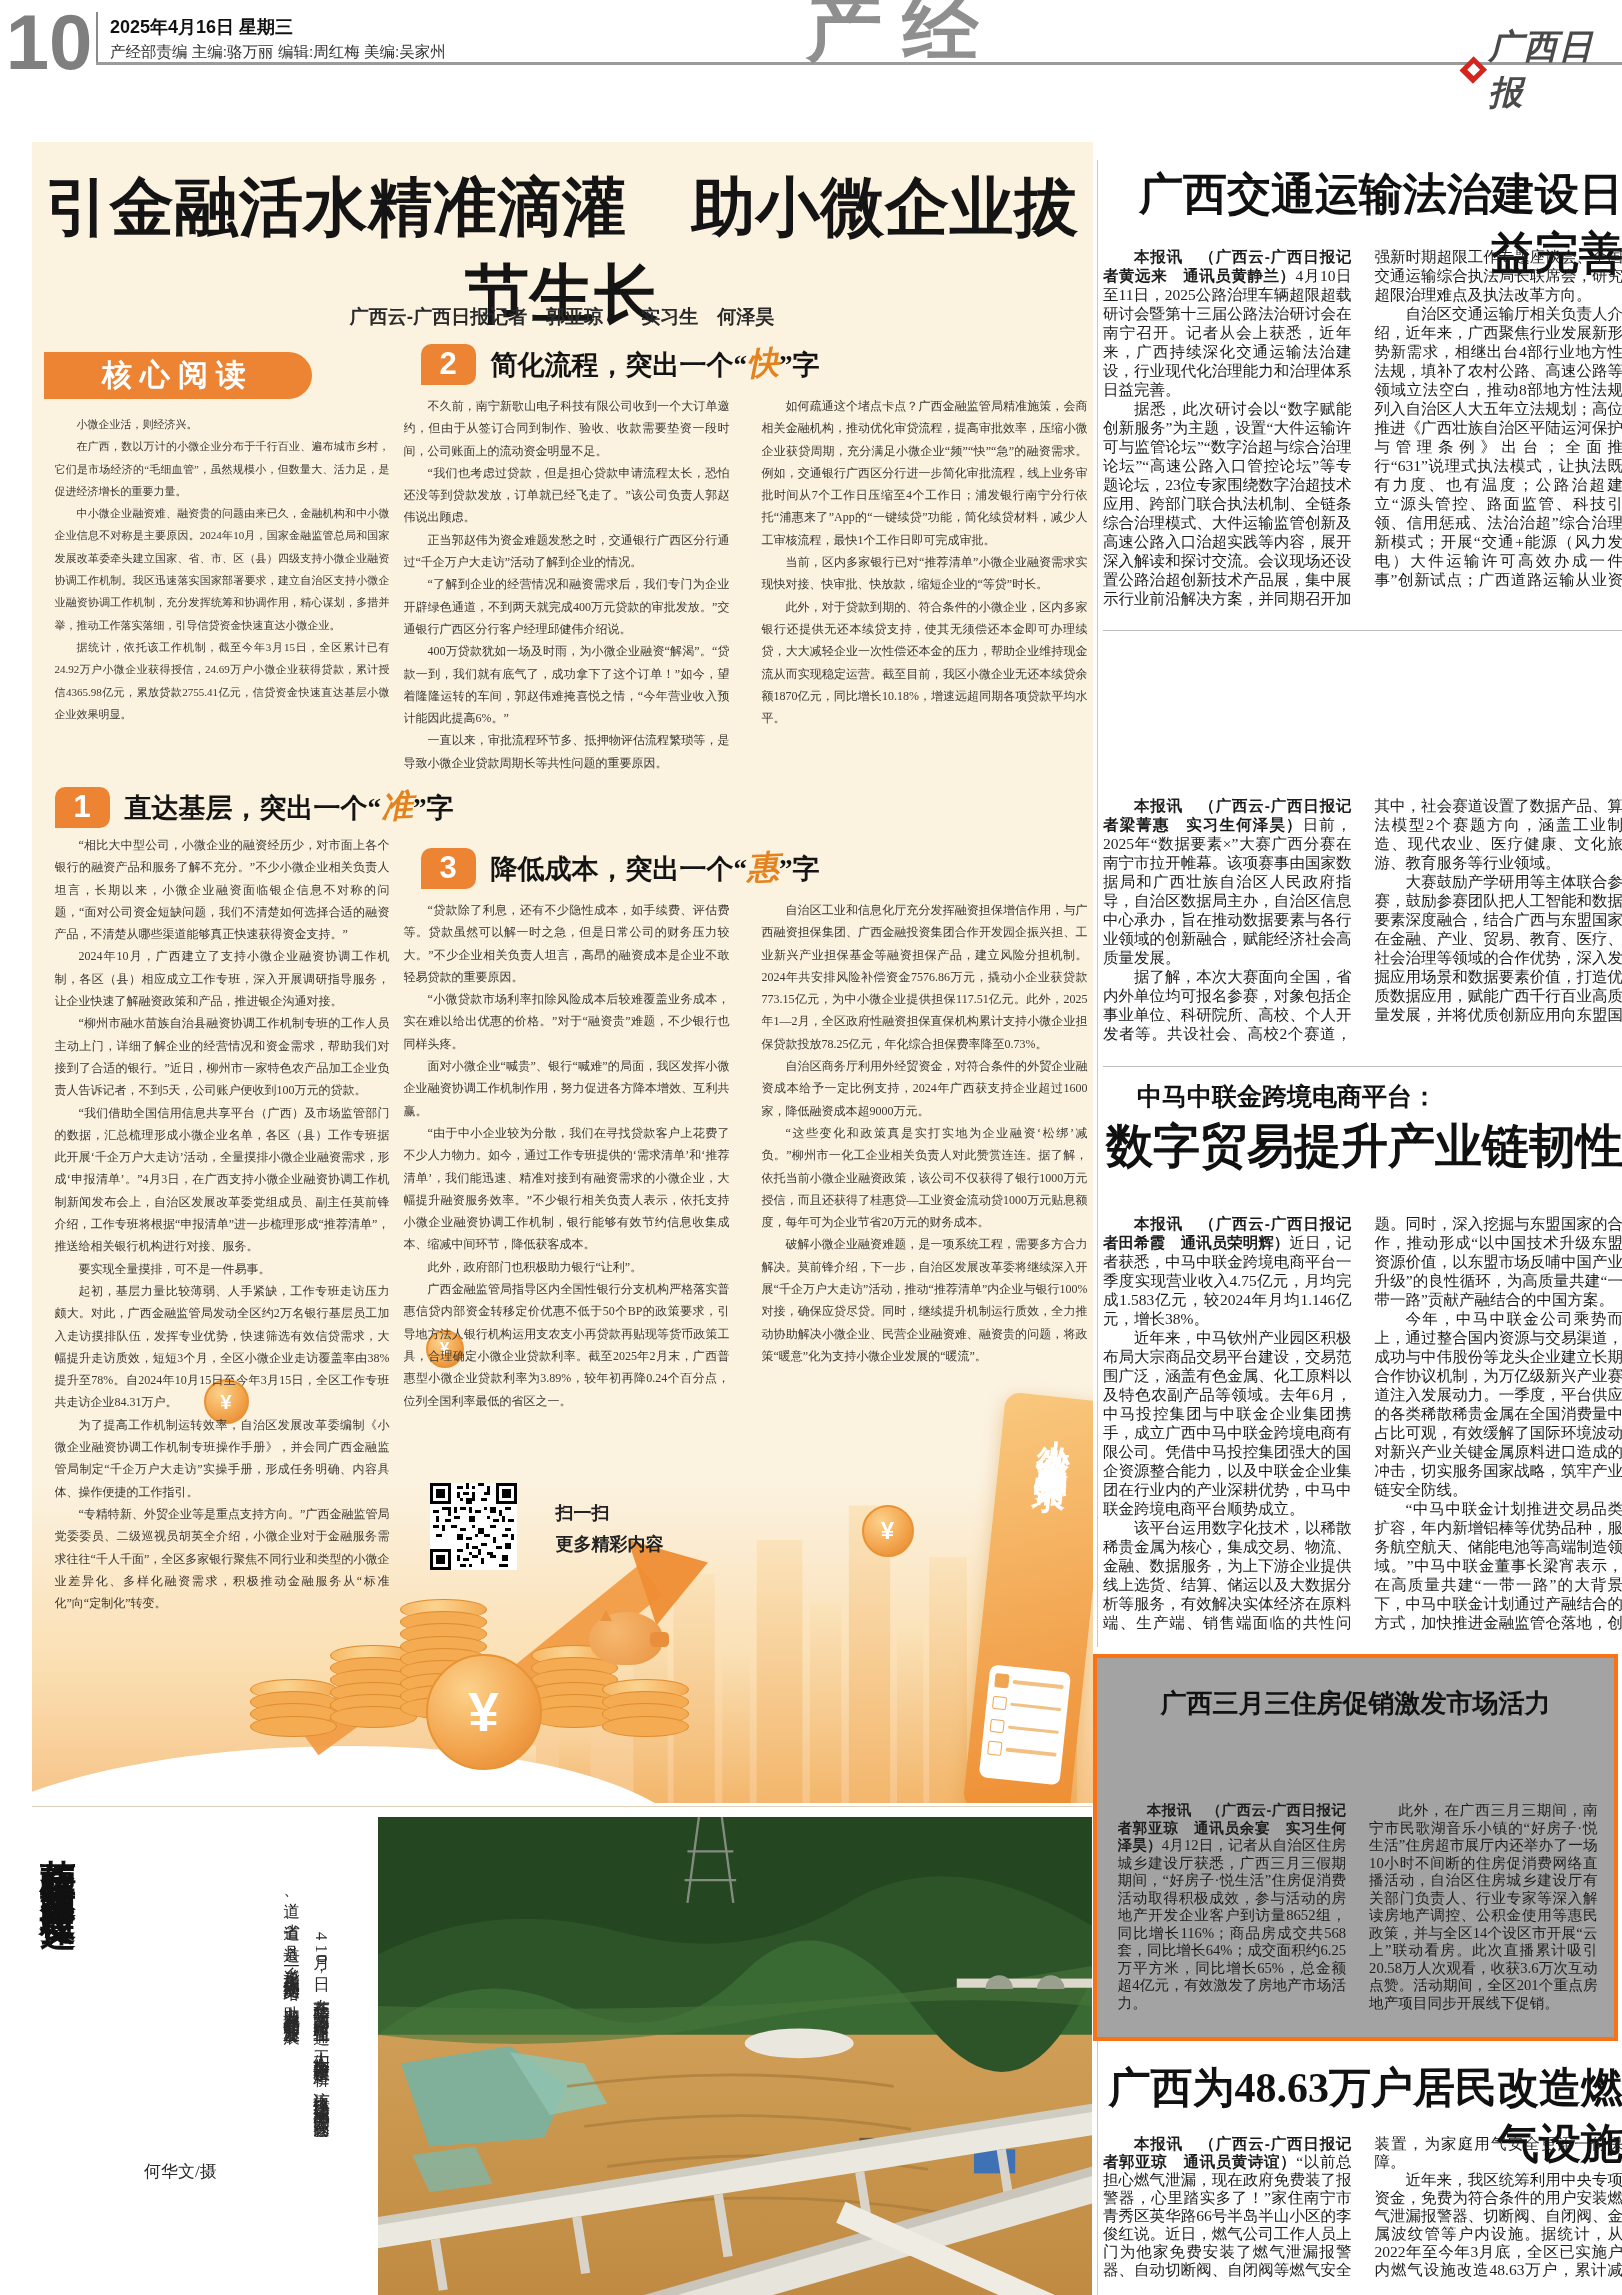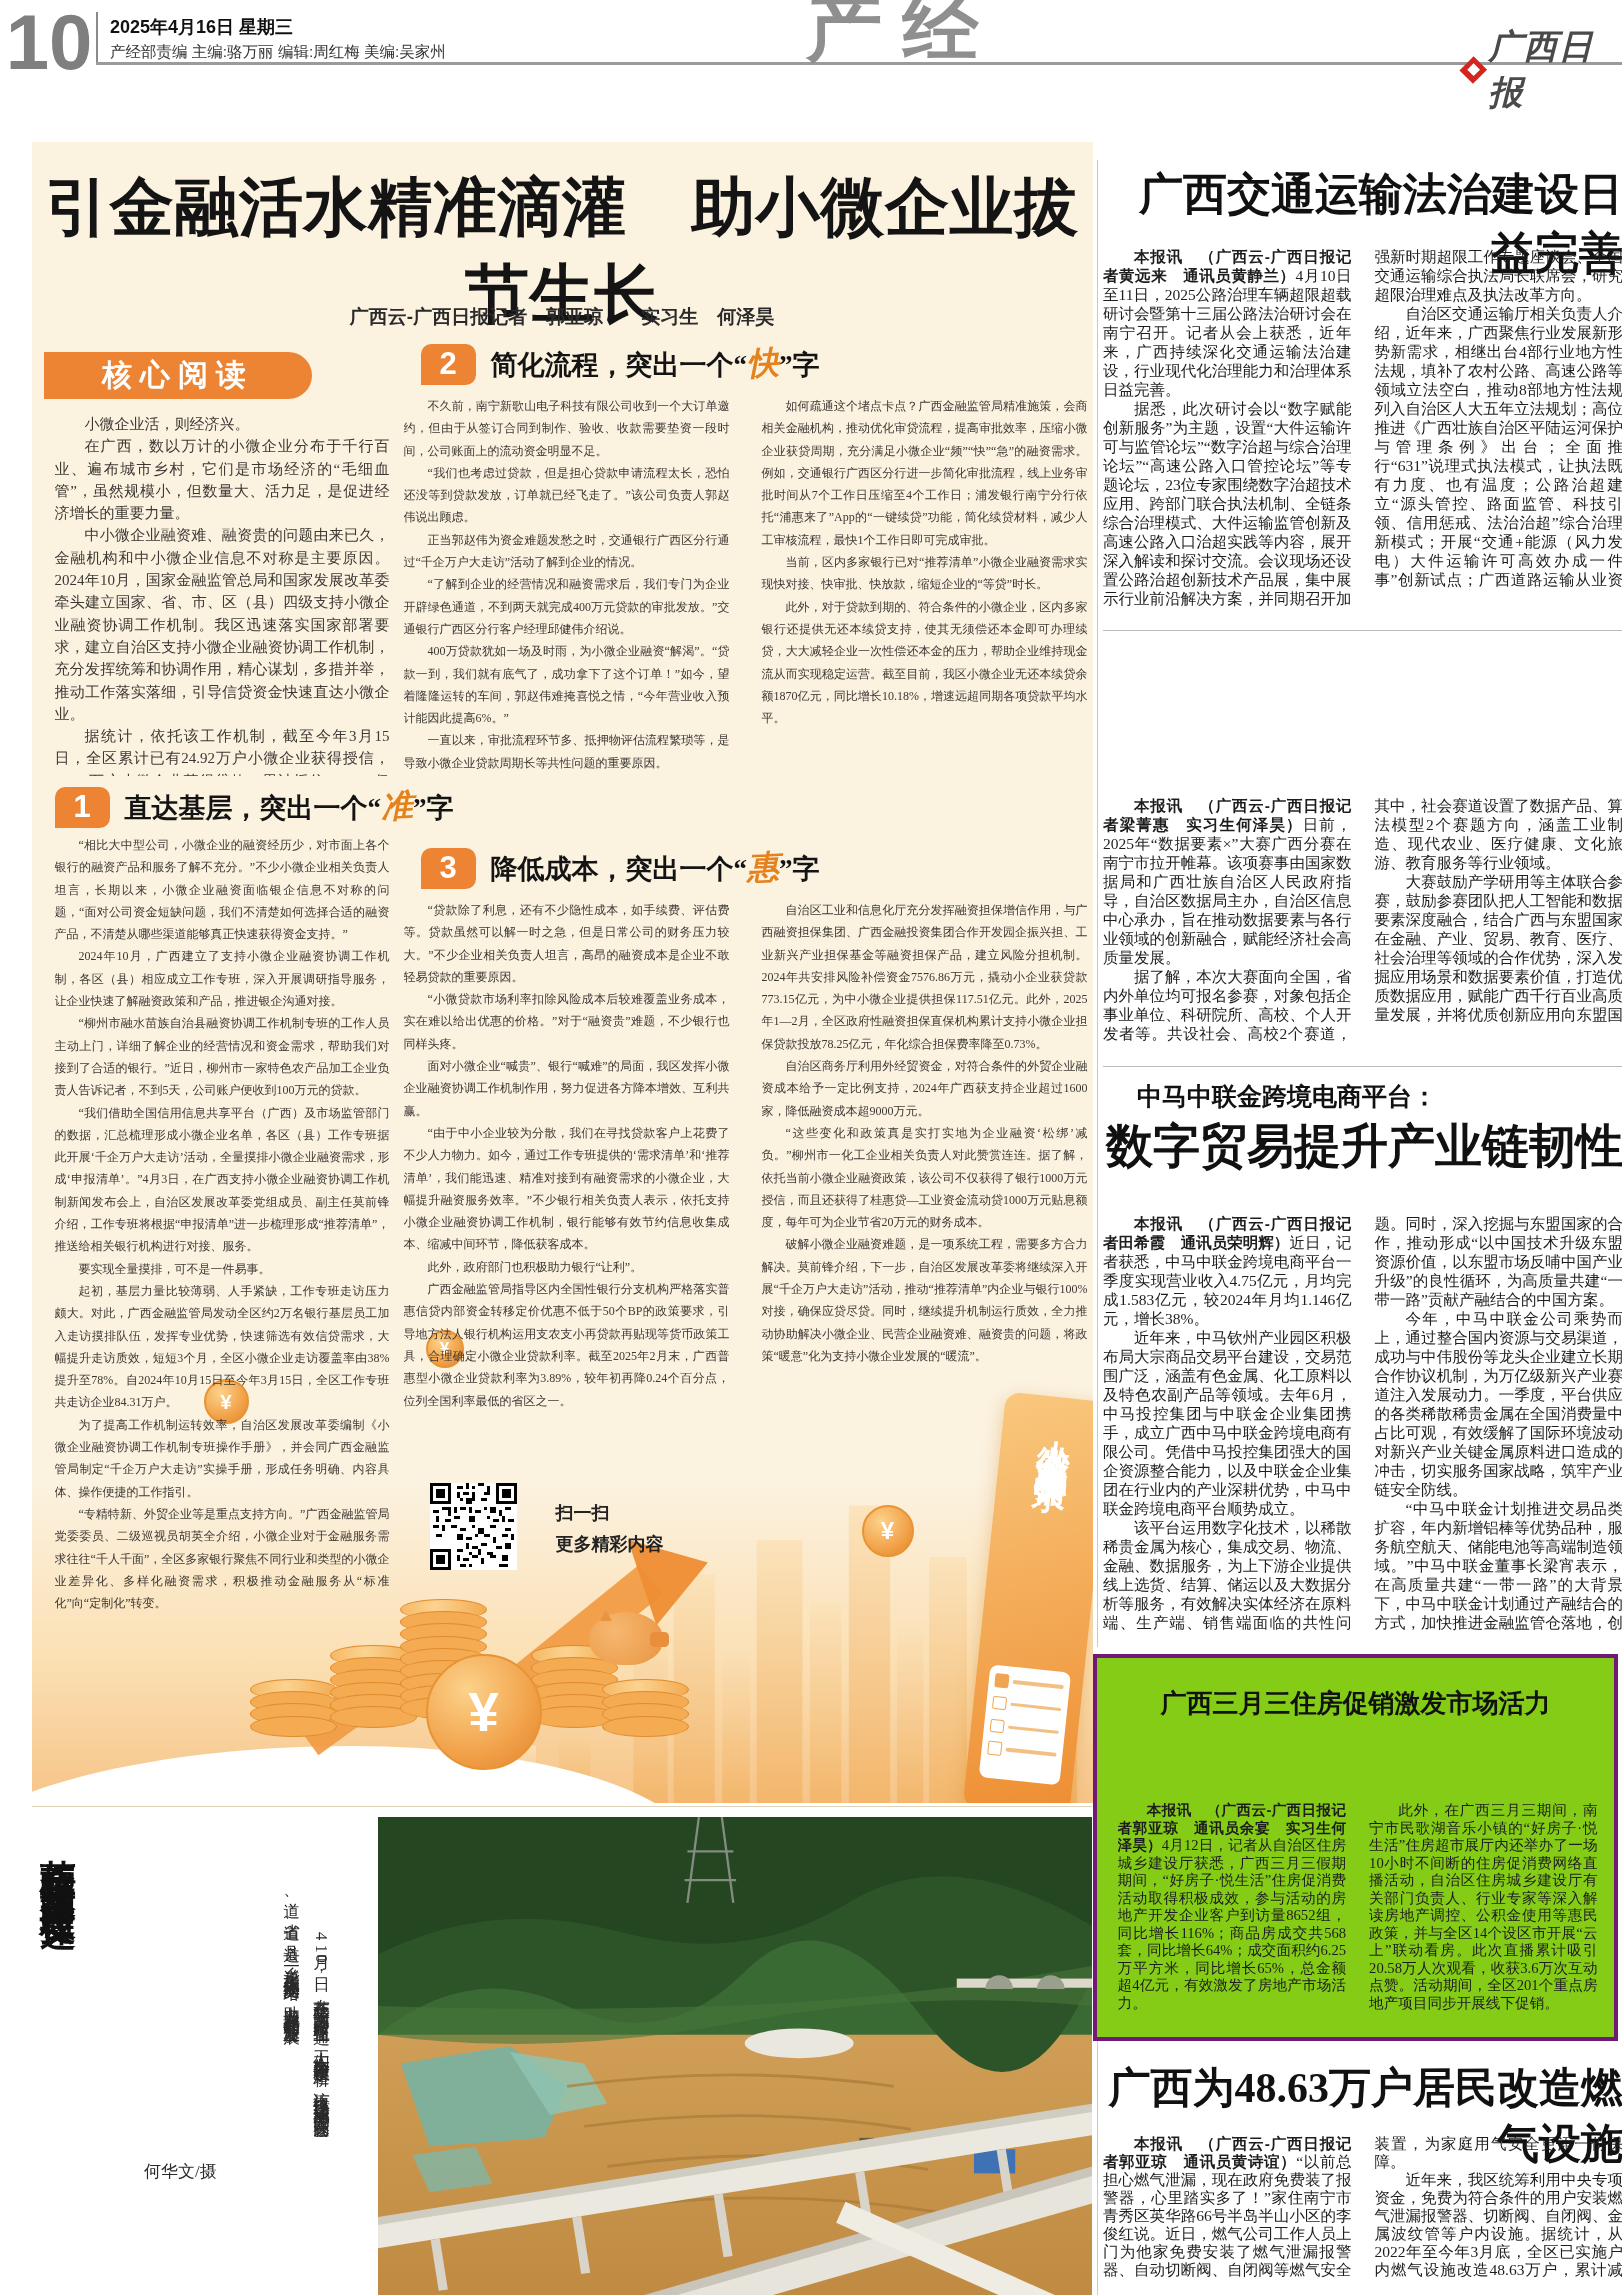--- a/index.html
+++ b/index.html
@@ -26,21 +26,21 @@
               font-weight:900;color:#141414;letter-spacing:0.6px;z-index:5;}
   .f-subtitle{position:absolute;left:0;top:112px;width:100%;text-align:center;font-size:31px;
               font-weight:bold;color:#1b1b1b;z-index:5;}
   .f-byline{position:absolute;left:0;top:162px;width:100%;text-align:center;
             font-family:"Liberation Sans",sans-serif;font-size:19px;font-weight:bold;color:#2a2a2a;z-index:5;}
   .core-label{position:absolute;left:12.6px;top:210px;width:268px;height:47px;background:#ec8433;
               border-radius:0 23.5px 23.5px 0;display:flex;align-items:center;justify-content:center;
               font-family:"Liberation Sans",sans-serif;font-size:30px;font-weight:bold;color:#fff;
               letter-spacing:8px;z-index:6;}
   .core-body{position:absolute;left:23px;top:271px;width:335px;height:363px;overflow:hidden;z-index:5;
-             font-size:15px;line-height:22.3px;color:#3c3833;}
+             font-size:11px;line-height:22.3px;color:#3c3833;}
   .sec-row{position:absolute;display:flex;align-items:center;gap:15px;z-index:6;}
   .pill{width:55px;height:41px;background:#ec8433;border-radius:10.3px 10.3px 10.3px 0;
         display:flex;align-items:center;justify-content:center;
         font-family:"Liberation Sans",sans-serif;font-size:31px;font-weight:bold;color:#fff;}
   .sec-title{font-size:27px;font-weight:900;color:#141414;white-space:nowrap;}
   .sec-title .key{color:#e4821e;font-size:32px;font-style:italic;display:inline-block;transform:rotate(-3deg);}
   .fbody{font-size:12px;line-height:22.3px;color:#3c3833;overflow:hidden;position:absolute;z-index:5;}
   .cols2{column-count:2;column-gap:32px;}
   .para{margin:0;text-indent:2em;text-align:justify;}
   .plist{display:contents;}
@@ -75,22 +75,22 @@
   .qr-cap{position:absolute;left:524px;top:1356px;z-index:4;font-family:"Liberation Sans",sans-serif;
           font-size:18px;font-weight:bold;color:#222;line-height:31px;}
   
   .vrule{position:absolute;width:1.1px;background:#c9c9c9;}
   .rail-head{position:absolute;left:1100px;width:523px;text-align:right;font-weight:900;color:#111;}
   .rail-body{position:absolute;left:1103px;width:520px;column-count:2;column-gap:23px;overflow:hidden;
              font-size:15.5px;line-height:19px;color:#1d1d1d;}
   .lead{font-family:"Liberation Sans",sans-serif;font-weight:bold;}
   .rail-rule{position:absolute;left:1103px;width:520px;height:1.1px;background:#bbb;}
   .kicker{position:absolute;font-family:"Liberation Sans",sans-serif;font-weight:bold;color:#111;}
-  .redbox{position:absolute;left:1093px;top:1654px;width:525px;height:387px;border:4px solid #701a75;
-          background:#84cc16;box-sizing:border-box;}
+  .redbox{position:absolute;left:1093px;top:1654px;width:525px;height:387px;border:4px solid #f97316;
+          background:#a3a3a3;box-sizing:border-box;}
   .rb-kicker{position:absolute;left:0;top:27.5px;width:100%;text-align:center;
              font-family:"Liberation Sans",sans-serif;font-size:26px;font-weight:bold;color:#111;}
   .rb-head{position:absolute;left:0;top:68px;width:100%;text-align:center;font-size:50px;font-weight:900;color:#000;}
   .rb-body{position:absolute;left:20.6px;top:144px;width:480px;height:227px;column-count:2;column-gap:23px;
            overflow:hidden;font-size:14.6px;line-height:17.5px;color:#1d1d1d;}
   
   .bl-sep{position:absolute;left:31.5px;top:1806px;width:1060px;height:1.1px;background:#ddd2b9;}
   .v-title{position:absolute;left:33px;top:1830px;height:458px;writing-mode:vertical-rl;
            font-size:36px;font-weight:900;color:#111;letter-spacing:4.6px;}
   .v-caption{position:absolute;left:102px;top:1890px;width:234px;height:247px;writing-mode:vertical-rl;

